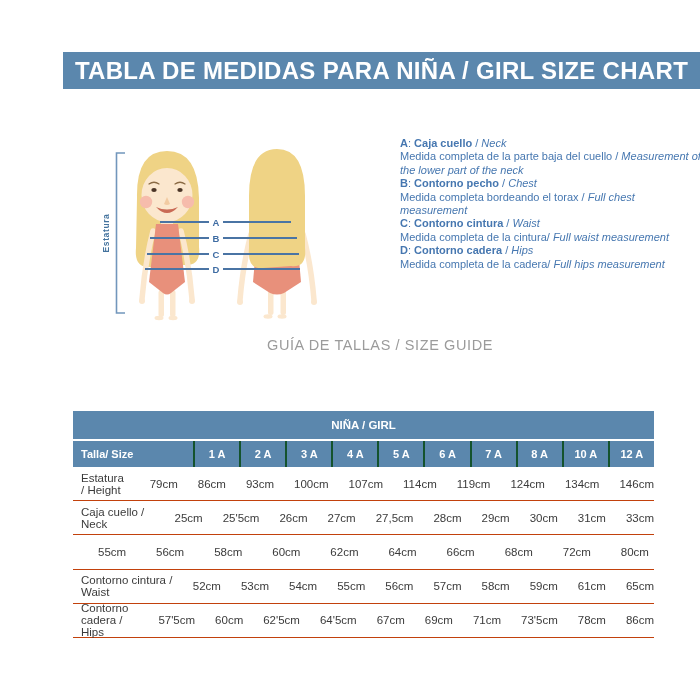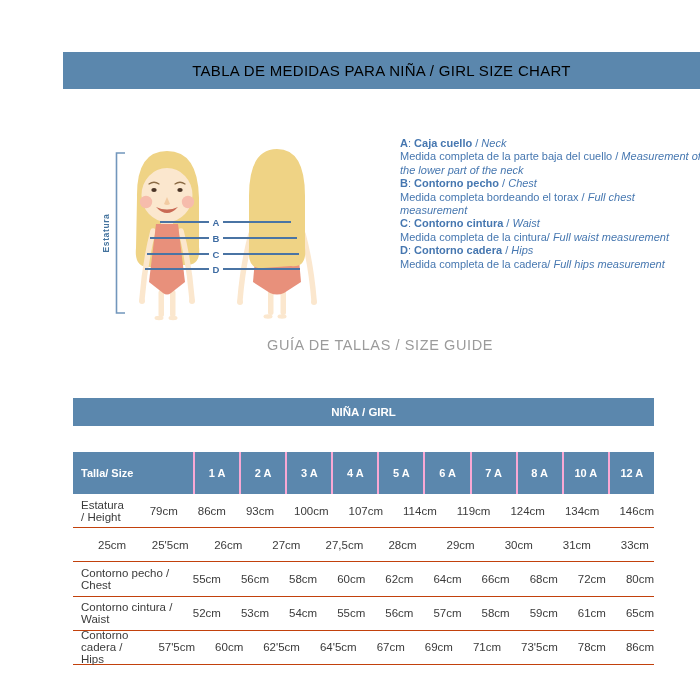--- a/index.html
+++ b/index.html
@@ -1,37 +1,37 @@
 <!DOCTYPE html>
 <html><head>
 <meta charset="utf-8">
 <style>
   html,body{margin:0;padding:0;background:#fff;}
   .page{position:relative;width:700px;height:700px;background:#fff;overflow:hidden;
         font-family:"Liberation Sans",sans-serif;}
   
   .title-bar{position:absolute;left:63px;top:52px;right:0;height:37px;background:#5b87ad;
-             color:#000000;font-size:15px;line-height:37px;text-align:center;letter-spacing:.3px;}
+             color:#ffffff;font-size:24px;line-height:37px;text-align:center;letter-spacing:.3px;font-weight:bold;}
   
   .illustration{position:absolute;left:95px;top:135px;}
   
   .legend{position:absolute;left:400px;top:137px;width:305px;font-size:11px;line-height:13.4px;
           color:#4677b0;}
   .legend b{font-weight:bold;}
   .legend i{}
   
   .guide-heading{position:absolute;left:60px;right:0;top:337px;text-align:center;color:#9b9b9b;
                  font-size:14.5px;letter-spacing:.6px;}
   
-  .size-table{position:absolute;left:73px;top:398px;width:581px;color:#3b3b3b;font-size:11px;}
+  .size-table{position:absolute;left:73px;top:411px;width:581px;color:#3b3b3b;font-size:11px;}
   .group-header{height:28px;background:#5b87ad;color:#fff;font-weight:bold;text-align:center;
                 line-height:28px;border-bottom:2px solid #fff;font-size:11.5px;}
-  .header-row{display:flex;height:42px;background:#5b87ad;color:#fff;font-weight:bold;font-size:11px;margin-top:24px;}
+  .header-row{display:flex;height:26px;background:#5b87ad;color:#fff;font-weight:bold;font-size:11px;}
   .header-label{width:120px;display:flex;align-items:center;padding-left:8px;box-sizing:border-box;}
-  .size-cell{flex:1;display:flex;align-items:center;justify-content:center;border-left:2px solid #f9a8d4;}
+  .size-cell{flex:1;display:flex;align-items:center;justify-content:center;border-left:2px solid #14532d;}
   .trow{display:flex;height:34.2px;border-bottom:1px solid #c2410c;box-sizing:border-box;}
   .tlabel{width:120px;display:flex;align-items:center;padding-left:8px;box-sizing:border-box;
           font-size:11.5px;}
   .tcell{flex:1;display:flex;align-items:center;justify-content:center;font-size:11.5px;margin-left:20px;}
 </style>
 </head>
 <body>
 
 <div class="page">
 
@@ -131,33 +131,33 @@
           <div class="tcell">93cm</div>
           <div class="tcell">100cm</div>
           <div class="tcell">107cm</div>
           <div class="tcell">114cm</div>
           <div class="tcell">119cm</div>
           <div class="tcell">124cm</div>
           <div class="tcell">134cm</div>
           <div class="tcell">146cm</div>
         </div>
         <div class="trow">
+          <div class="tlabel">Caja cuello / Neck</div>
           <div class="tcell">25cm</div>
           <div class="tcell">25'5cm</div>
           <div class="tcell">26cm</div>
           <div class="tcell">27cm</div>
           <div class="tcell">27,5cm</div>
           <div class="tcell">28cm</div>
           <div class="tcell">29cm</div>
           <div class="tcell">30cm</div>
           <div class="tcell">31cm</div>
           <div class="tcell">33cm</div>
         </div>
         <div class="trow">
-          <div class="tlabel">Contorno pecho / Chest</div>
           <div class="tcell">55cm</div>
           <div class="tcell">56cm</div>
           <div class="tcell">58cm</div>
           <div class="tcell">60cm</div>
           <div class="tcell">62cm</div>
           <div class="tcell">64cm</div>
           <div class="tcell">66cm</div>
           <div class="tcell">68cm</div>
           <div class="tcell">72cm</div>
           <div class="tcell">80cm</div>

